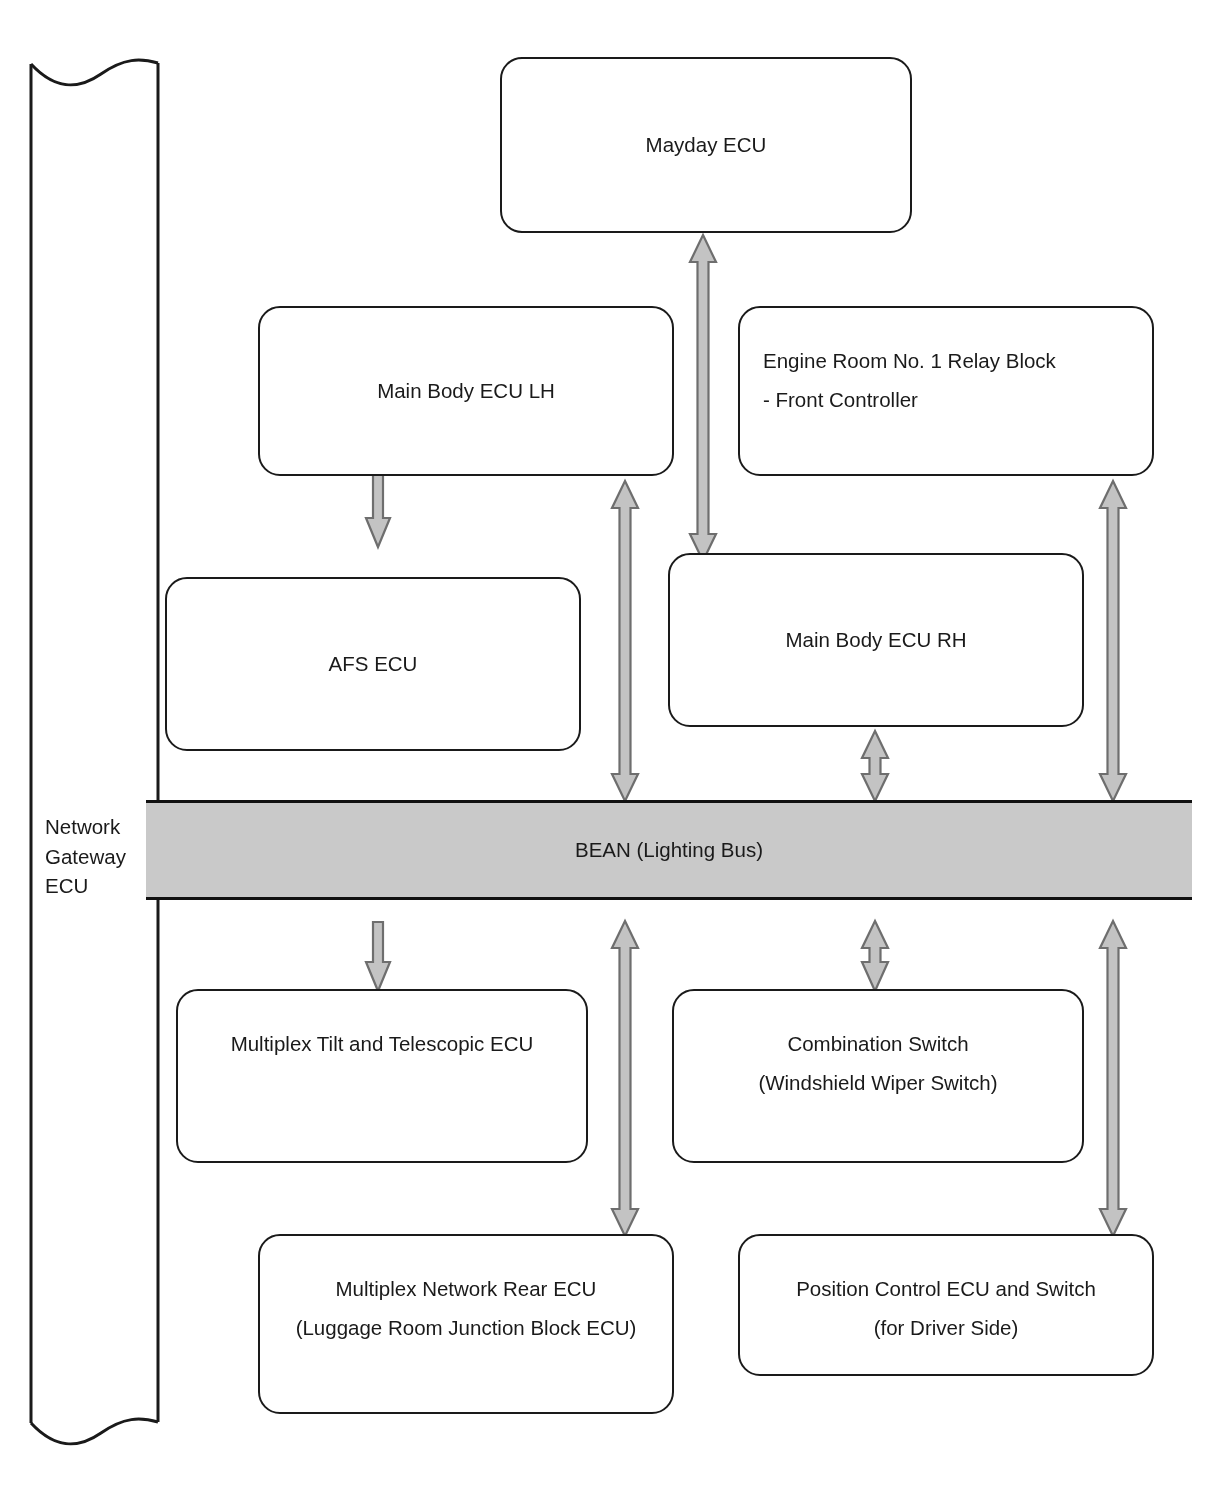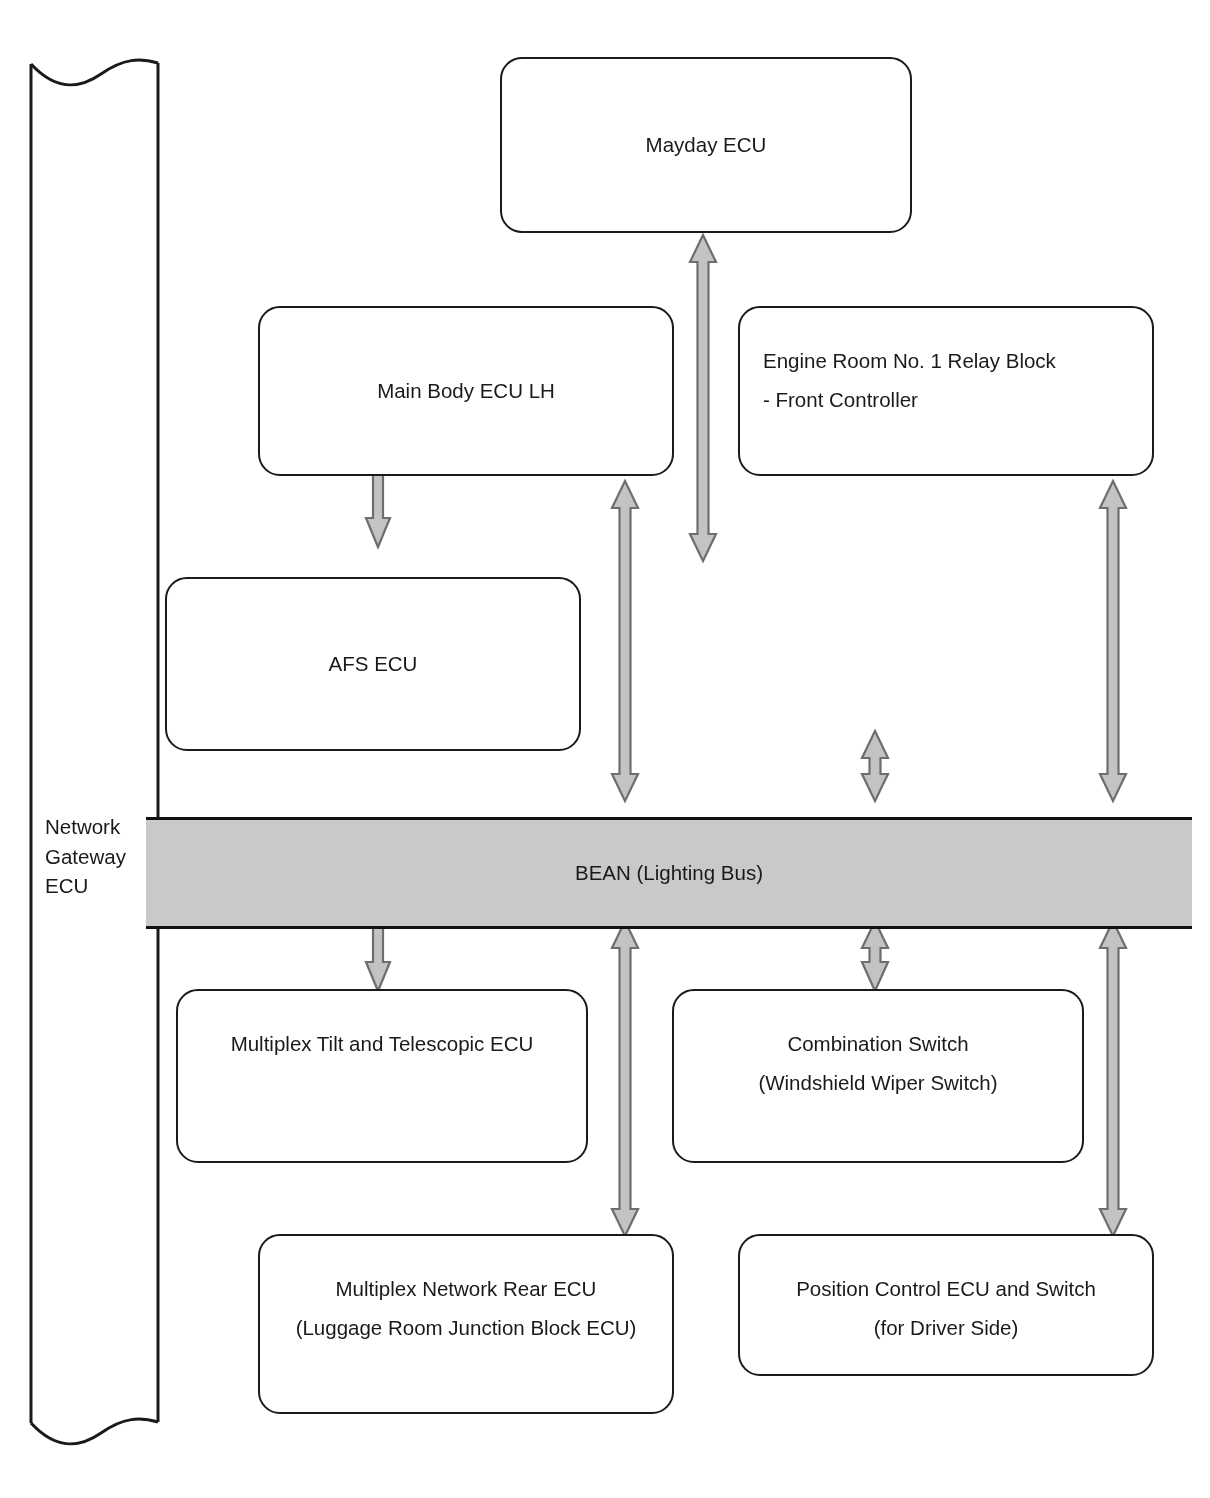--- a/index.html
+++ b/index.html
@@ -144,22 +144,25 @@
 
   <div class="node align-top-v align-left" style="left:738px; top:306px; width:416px; height:170px;">
     <span class="node-label" style="width:366px;">Engine Room No. 1 Relay Block
 - Front Controller</span>
   </div>
 
   <div class="node align-center-v" style="left:165px; top:553px; width:416px; height:174px;margin-top:24px;">
     <span class="node-label">AFS ECU</span>
   </div>
 
+  <div class="node align-center-v" style="left:668px; top:553px; width:416px; height:174px;">
+    <span class="node-label">Main Body ECU RH</span>
+  </div>
 
-  <div class="bus" style="left:146px; top:817px; width:1046px; height:112px;">
+  <div class="bus" style="left:146px; top:800px; width:1046px; height:100px;">
     <span class="bus-label">BEAN (Lighting Bus)</span>
   </div>
 
   <div class="node align-top-v" style="left:176px; top:989px; width:412px; height:174px;">
     <span class="node-label">Multiplex Tilt and Telescopic ECU</span>
   </div>
 
   <div class="node align-top-v" style="left:672px; top:989px; width:412px; height:174px;">
     <span class="node-label">Combination Switch
 (Windshield Wiper Switch)</span>

